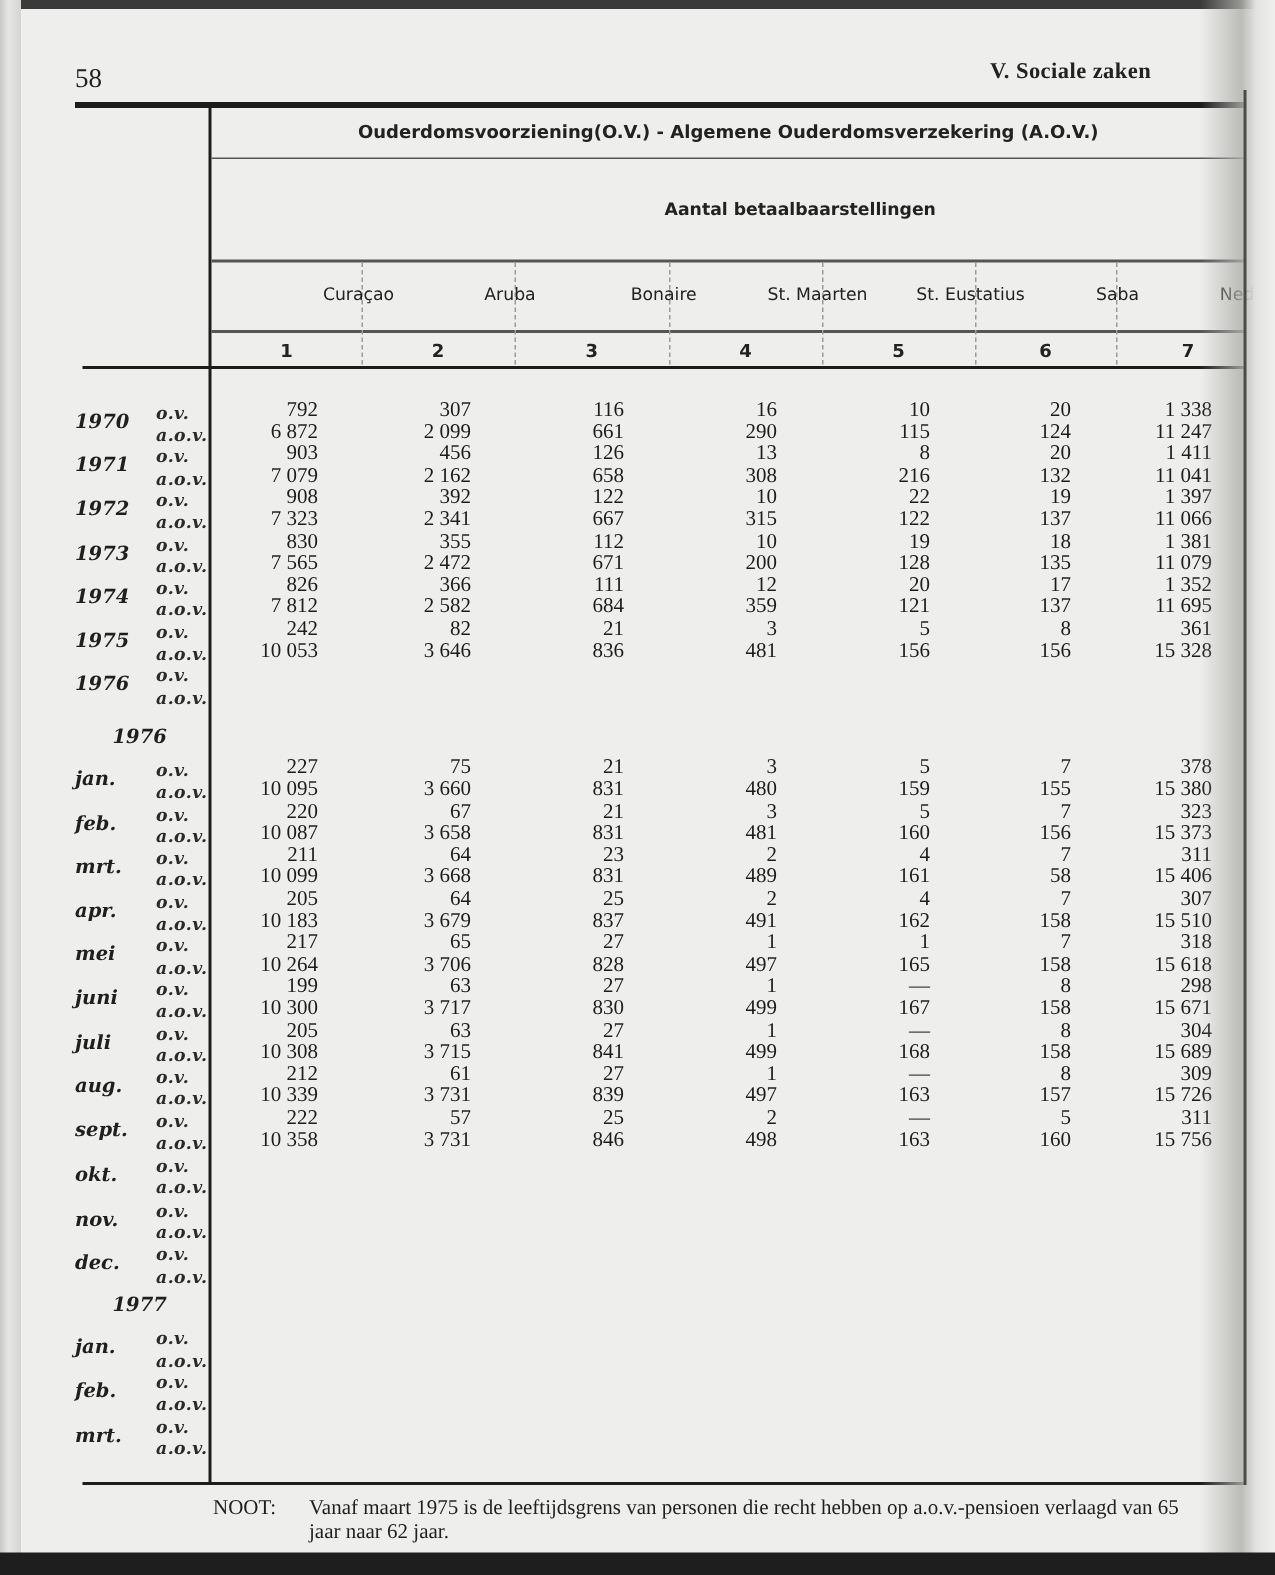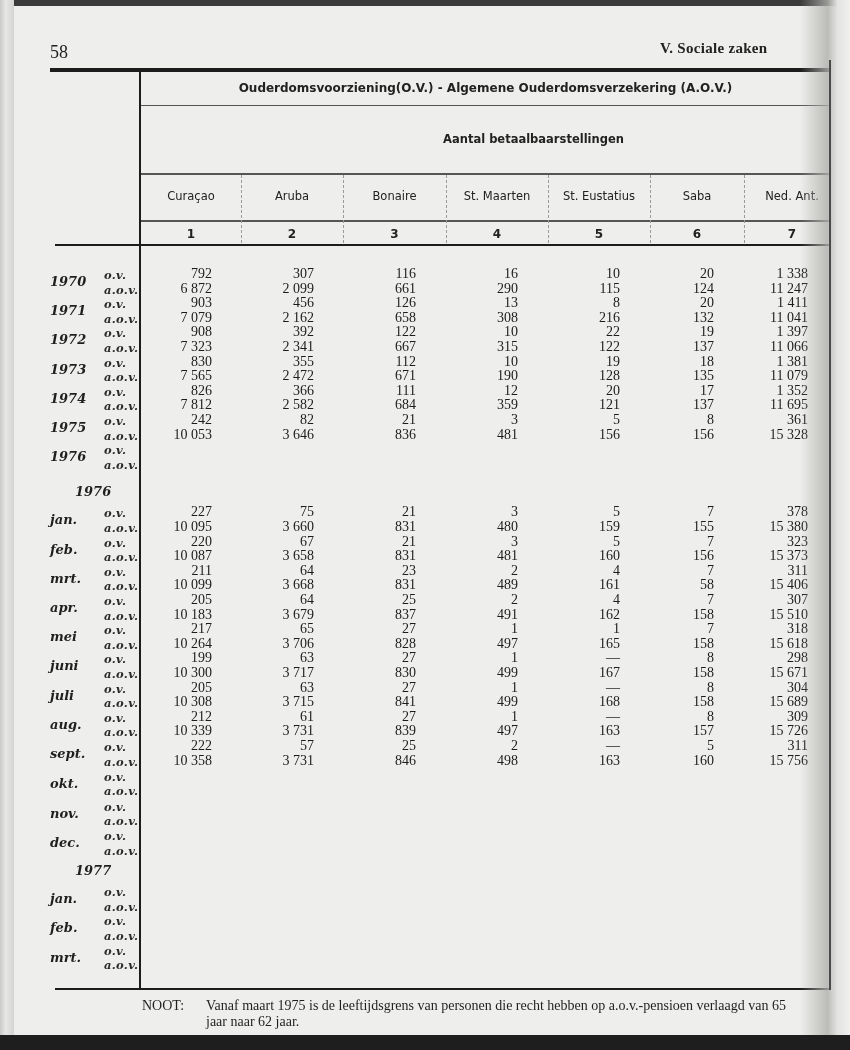--- a/index.html
+++ b/index.html
@@ -12,21 +12,21 @@
   .bottom-shadow { position:absolute; left:0; top:1035px; width:850px; height:15px; background:#1e1e1e; }
 
   .page-number { position:absolute; left:50px; top:42px; font-size:18px; color:#222; font-family:"Liberation Serif", serif; }
   .chapter { position:absolute; left:660px; top:40px; font-size:15px; font-weight:bold; color:#222; font-family:"Liberation Serif", serif; letter-spacing:0.3px; }
 
   .rule { position:absolute; background:#1c1c1c; }
   .hair { position:absolute; background:#555; }
   .dash { position:absolute; width:0; border-left:1px dashed #9a9a9a; }
 
   .hdr { position:absolute; font-family:"DejaVu Sans", sans-serif; color:#222; font-size:11.5px; text-align:center; }
-  .colhdr { position:absolute; top:189px; font-family:"DejaVu Sans", sans-serif; font-size:11.5px; color:#222; text-align:center; }
+  .colhdr { position:absolute; top:189px; font-family:"DejaVu Sans", sans-serif; font-size:11.5px; color:#222; text-align:center;margin-left:48px; }
   .colnum { position:absolute; top:227px; font-family:"DejaVu Sans", sans-serif; font-size:12px; font-weight:bold; color:#222; text-align:center; }
 
   .year { position:absolute; left:50px; font-style:italic; font-weight:bold; font-size:13px; color:#1f1f1f; font-family:"DejaVu Serif", serif; }
   .subyear { position:absolute; left:75px; font-style:italic; font-weight:bold; font-size:13px; color:#1f1f1f; font-family:"DejaVu Serif", serif; }
   .kind { position:absolute; left:104px; font-style:italic; font-weight:bold; font-size:11.5px; color:#2a2a2a; font-family:"DejaVu Serif", serif; letter-spacing:0.3px; }
   .num { position:absolute; font-size:14px; color:#1c1c1c; font-family:"Liberation Serif", serif; text-align:right; white-space:nowrap; }
 
   .note { position:absolute; left:142px; top:998px; font-family:"Liberation Serif", serif; font-size:14px; color:#1f1f1f; line-height:16px; }
   .note .lbl { position:absolute; left:0; top:0; }
   .note .txt { position:absolute; left:64px; top:0; width:600px; }
@@ -130,21 +130,21 @@
     <div class="year" style="top: 361.6px;">1973</div>
     <div class="kind" style="top: 355.6px;">o.v.</div>
     <div class="kind" style="top: 370.2px;">a.o.v.</div>
     <div class="num" style="top: 353.6px; left: 132px; width: 80px;">830</div>
     <div class="num" style="top: 368.2px; left: 132px; width: 80px;">7 565</div>
     <div class="num" style="top: 353.6px; left: 234px; width: 80px;">355</div>
     <div class="num" style="top: 368.2px; left: 234px; width: 80px;">2 472</div>
     <div class="num" style="top: 353.6px; left: 336px; width: 80px;">112</div>
     <div class="num" style="top: 368.2px; left: 336px; width: 80px;">671</div>
     <div class="num" style="top: 353.6px; left: 438px; width: 80px;">10</div>
-    <div class="num" style="top: 368.2px; left: 438px; width: 80px;">190</div>
+    <div class="num" style="top: 368.2px; left: 438px; width: 80px;">200</div>
     <div class="num" style="top: 353.6px; left: 540px; width: 80px;">19</div>
     <div class="num" style="top: 368.2px; left: 540px; width: 80px;">128</div>
     <div class="num" style="top: 353.6px; left: 634px; width: 80px;">18</div>
     <div class="num" style="top: 368.2px; left: 634px; width: 80px;">135</div>
     <div class="num" style="top: 353.6px; left: 728px; width: 80px;">1 381</div>
     <div class="num" style="top: 368.2px; left: 728px; width: 80px;">11 079</div>
     <div class="year" style="top: 390.8px;">1974</div>
     <div class="kind" style="top: 384.8px;">o.v.</div>
     <div class="kind" style="top: 399.4px;">a.o.v.</div>
     <div class="num" style="top: 382.8px; left: 132px; width: 80px;">826</div>

